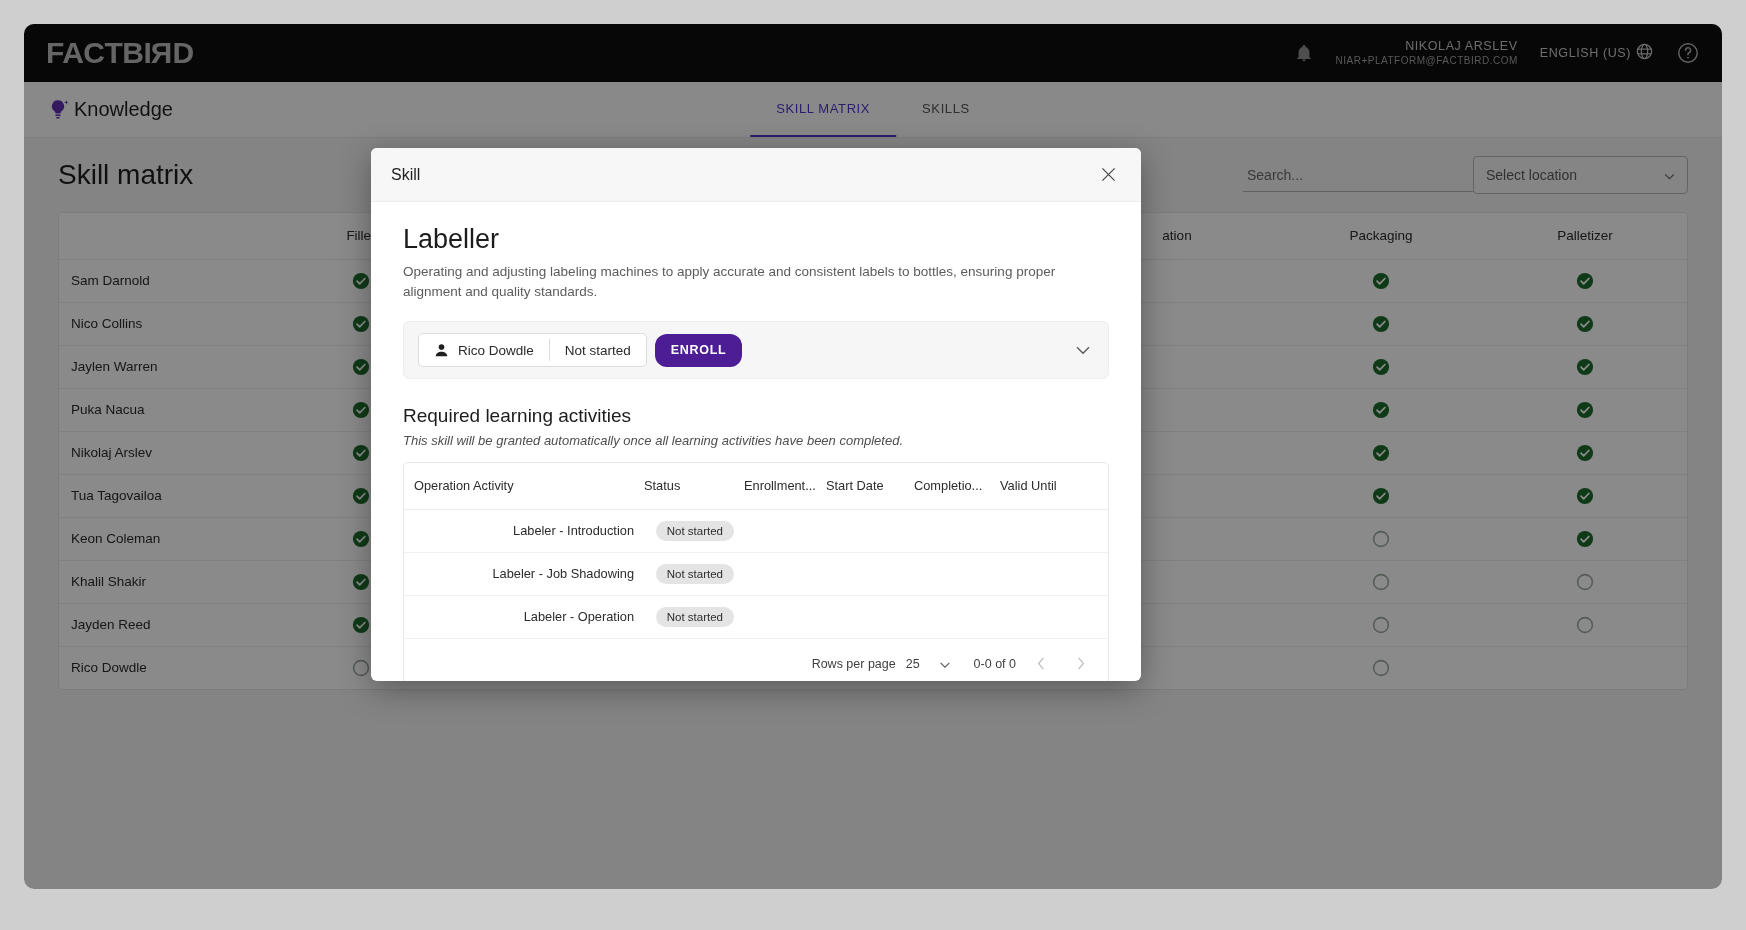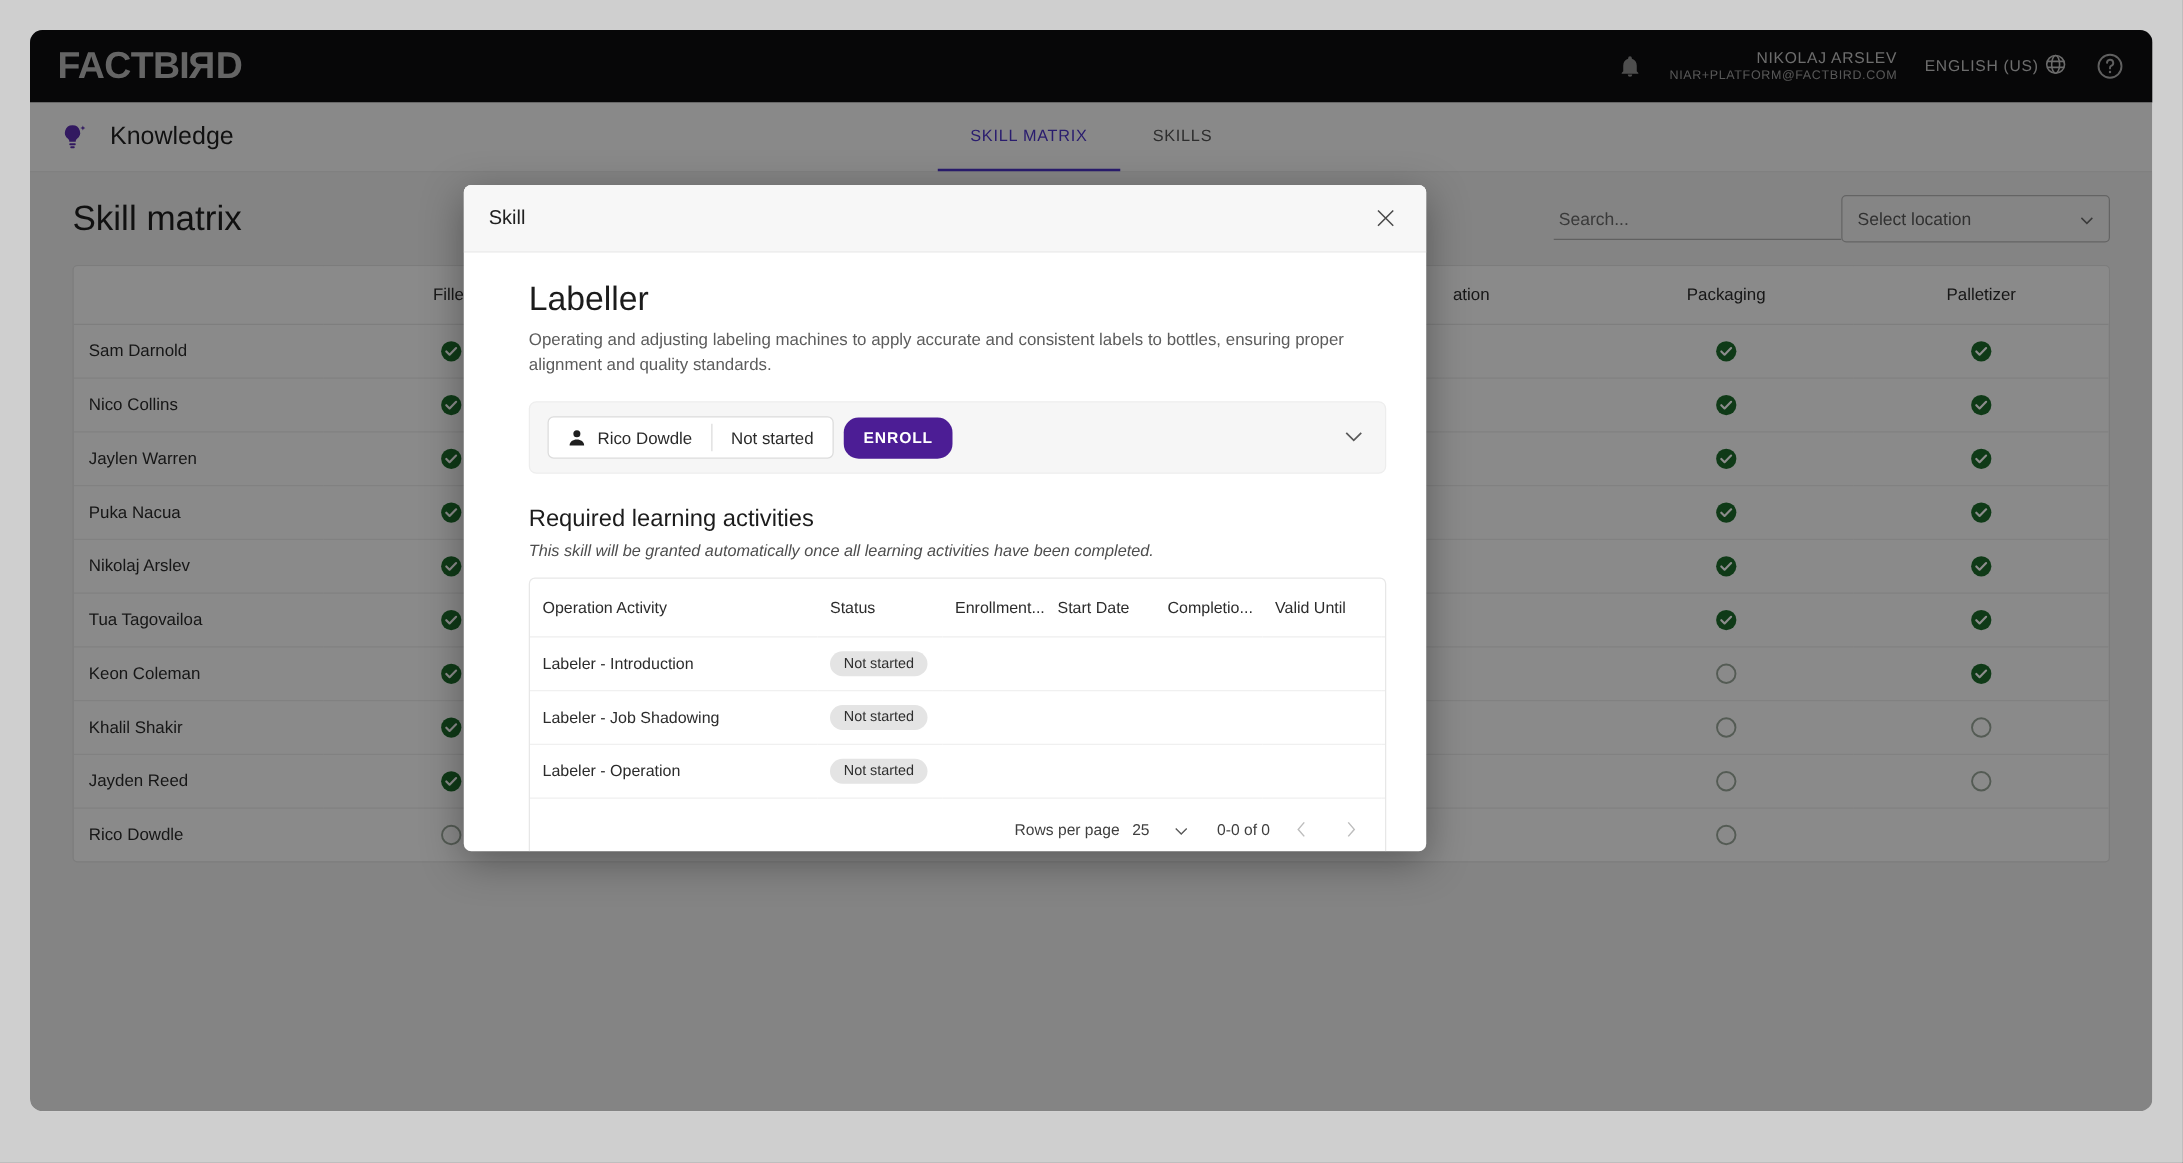--- a/index.html
+++ b/index.html
@@ -71,21 +71,21 @@
 
   
   .subheader {
     position: relative;
     height: 56px;
     background: #fafafa;
     border-bottom: 1px solid #e4e4e4;
     display: flex; align-items: center;
     padding: 0 22px;
   }
-  .brand-area { display: flex; align-items: center; gap: 14px; }
+  .brand-area { display: flex; align-items: center; gap: 0; }
   .bulb-icon { width: 28px; height: 28px; display: block; }
   .brand-title { font-size: 20px; color: #1f1f1f; font-weight: 400; }
   .tabs {
     position: absolute;
     left: 50%; transform: translateX(-50%);
     bottom: 0;
     display: flex; align-items: flex-end; height: 100%;
     gap: 0;
   }
   .tab {
@@ -191,21 +191,21 @@
     display: flex; align-items: center;
     padding: 0 20px;
   }
   .modal-head-title { font-size: 16px; color: #212121; }
   .modal-close {
     margin-left: auto;
     width: 26px; height: 26px;
     display: flex; align-items: center; justify-content: center;
     color: #4a4a4a; font-size: 19px; cursor: pointer; line-height: 1;
   }
-  .modal-body { padding: 22px 32px 0 32px; flex: 1; overflow: hidden; margin-left: 20px; }
+  .modal-body { padding: 22px 32px 0 32px; flex: 1; overflow: hidden; }
   .skill-title { font-size: 27px; font-weight: 400; color: #1c1c1c; margin-bottom: 7px; }
   .skill-desc {
     font-size: 13.5px; color: #5c5c5c; line-height: 1.45;
     max-width: 700px;
   }
 
   
   .enroll-strip {
     margin-top: 20px;
     background: #f6f6f6;
@@ -259,20 +259,21 @@
     font-size: 12.8px; font-weight: 400; color: #2c2c2c;
     text-align: left; padding-left: 10px;
     border-bottom: 1px solid #eeeeee;
     white-space: nowrap; overflow: hidden; text-overflow: ellipsis;
   }
   table.la td {
     height: 43px;
     font-size: 12.8px; color: #2c2c2c;
     padding-left: 10px;
     border-bottom: 1px solid #f0f0f0;
+    text-align: right;
   }
   .status-pill {
     display: inline-block;
     background: #e4e4e4;
     border-radius: 11px;
     padding: 4px 11px;
     font-size: 11.5px; color: #2e2e2e;
   }
   .kebab {
     display: flex; flex-direction: column; gap: 2.5px;

